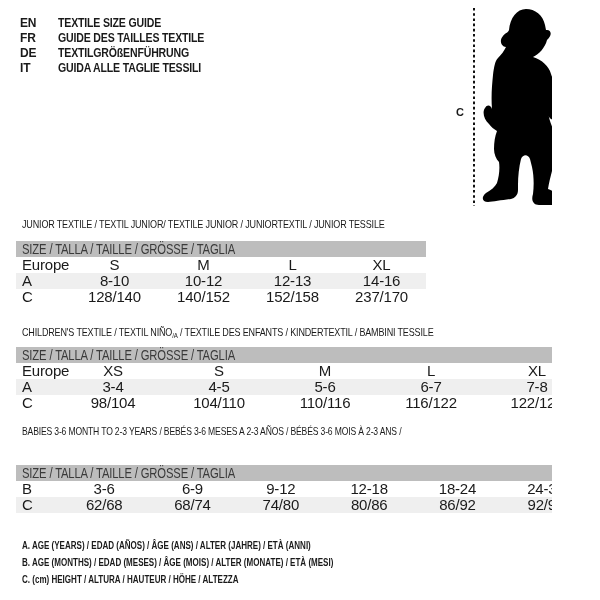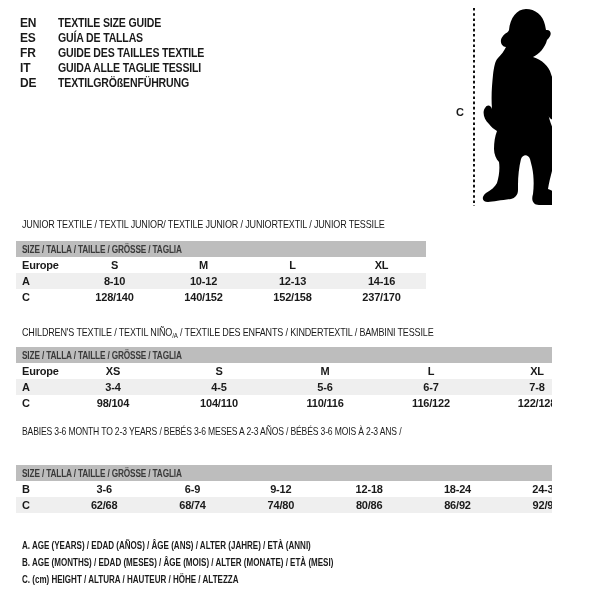--- a/index.html
+++ b/index.html
@@ -17,55 +17,51 @@
   .measure-line { position:absolute; left:472px; top:8px; }
   .figure-c { position:absolute; left:456px; top:106px; font-size:11px; font-weight:700; }
   .baby { position:absolute; left:482px; top:9px; overflow:visible; }
   
   .sec-title { position:absolute; left:22px; font-size:11px; font-weight:400; line-height:15px; white-space:nowrap; }
   .cT { display:inline-block; transform:scaleX(.82); transform-origin:0 50%; white-space:nowrap; letter-spacing:-.2px; }
   .cT3 { display:inline-block; transform:scaleX(.78); transform-origin:0 50%; white-space:nowrap; letter-spacing:-.2px; }
   .subA { font-size:7.5px; vertical-align:-2px; }
   
   table.size-table { position:absolute; border-collapse:collapse; table-layout:fixed;
-    font-size:11px; font-weight:700; color:var(--text,#1a1a1a); }
+    font-size:15px; font-weight:400; color:var(--text,#1a1a1a); }
   .size-table td { height:16px; padding:0; line-height:16px; text-align:center; vertical-align:middle; white-space:nowrap; letter-spacing:-.2px; }
   .size-table td.lbl { text-align:left; padding-left:6px;margin-top:45px; }
   .size-table tr.hdr td { background:var(--header_bg,#bdbdbd); color:#3a3a3a; text-align:left; padding-left:6px; }
   .size-table tr.alt td { background:var(--row_alt_bg,#efefef); }
   .cH { display:inline-block; transform:scaleX(.75); transform-origin:0 50%; white-space:nowrap; }
   
   .legend { position:absolute; left:22px; top:537px; font-size:11px; font-weight:700; line-height:17px; }
   .cL { display:inline-block; transform:scaleX(.73); transform-origin:0 50%; white-space:nowrap; }
 </style>
 </head>
 <body>
 
 <div class="canvas">
 
   <div class="lang-block">
     <div class="lang-row">
       <span class="lang-code">EN</span>
       <span class="c88">TEXTILE SIZE GUIDE</span>
     </div>
     <div class="lang-row">
-      <span class="lang-code">ES</span>
-      <span class="c88">GUÍA DE TALLAS</span>
-    </div>
-    <div class="lang-row">
       <span class="lang-code">FR</span>
       <span class="c88">GUIDE DES TAILLES TEXTILE</span>
     </div>
     <div class="lang-row">
+      <span class="lang-code">DE</span>
+      <span class="c88">TEXTILGRÖßENFÜHRUNG</span>
+    </div>
+    <div class="lang-row">
       <span class="lang-code">IT</span>
       <span class="c88">GUIDA ALLE TAGLIE TESSILI</span>
-    </div>
-    <div class="lang-row">
-      <span class="lang-code">DE</span>
-      <span class="c88">TEXTILGRÖßENFÜHRUNG</span>
     </div>
   </div>
 
   <svg class="measure-line" width="4" height="198">
     <line x1="2" y1="0" x2="2" y2="198" stroke="#111" stroke-width="2" stroke-dasharray="2.6 2.6"></line>
   </svg>
   <span class="figure-c">C</span>
   <svg class="baby" width="84" height="196" viewBox="0 0 84 196">
     <path fill="#000" d="M 44 0
       C 53 0 61 6 63 16 L 64 21

